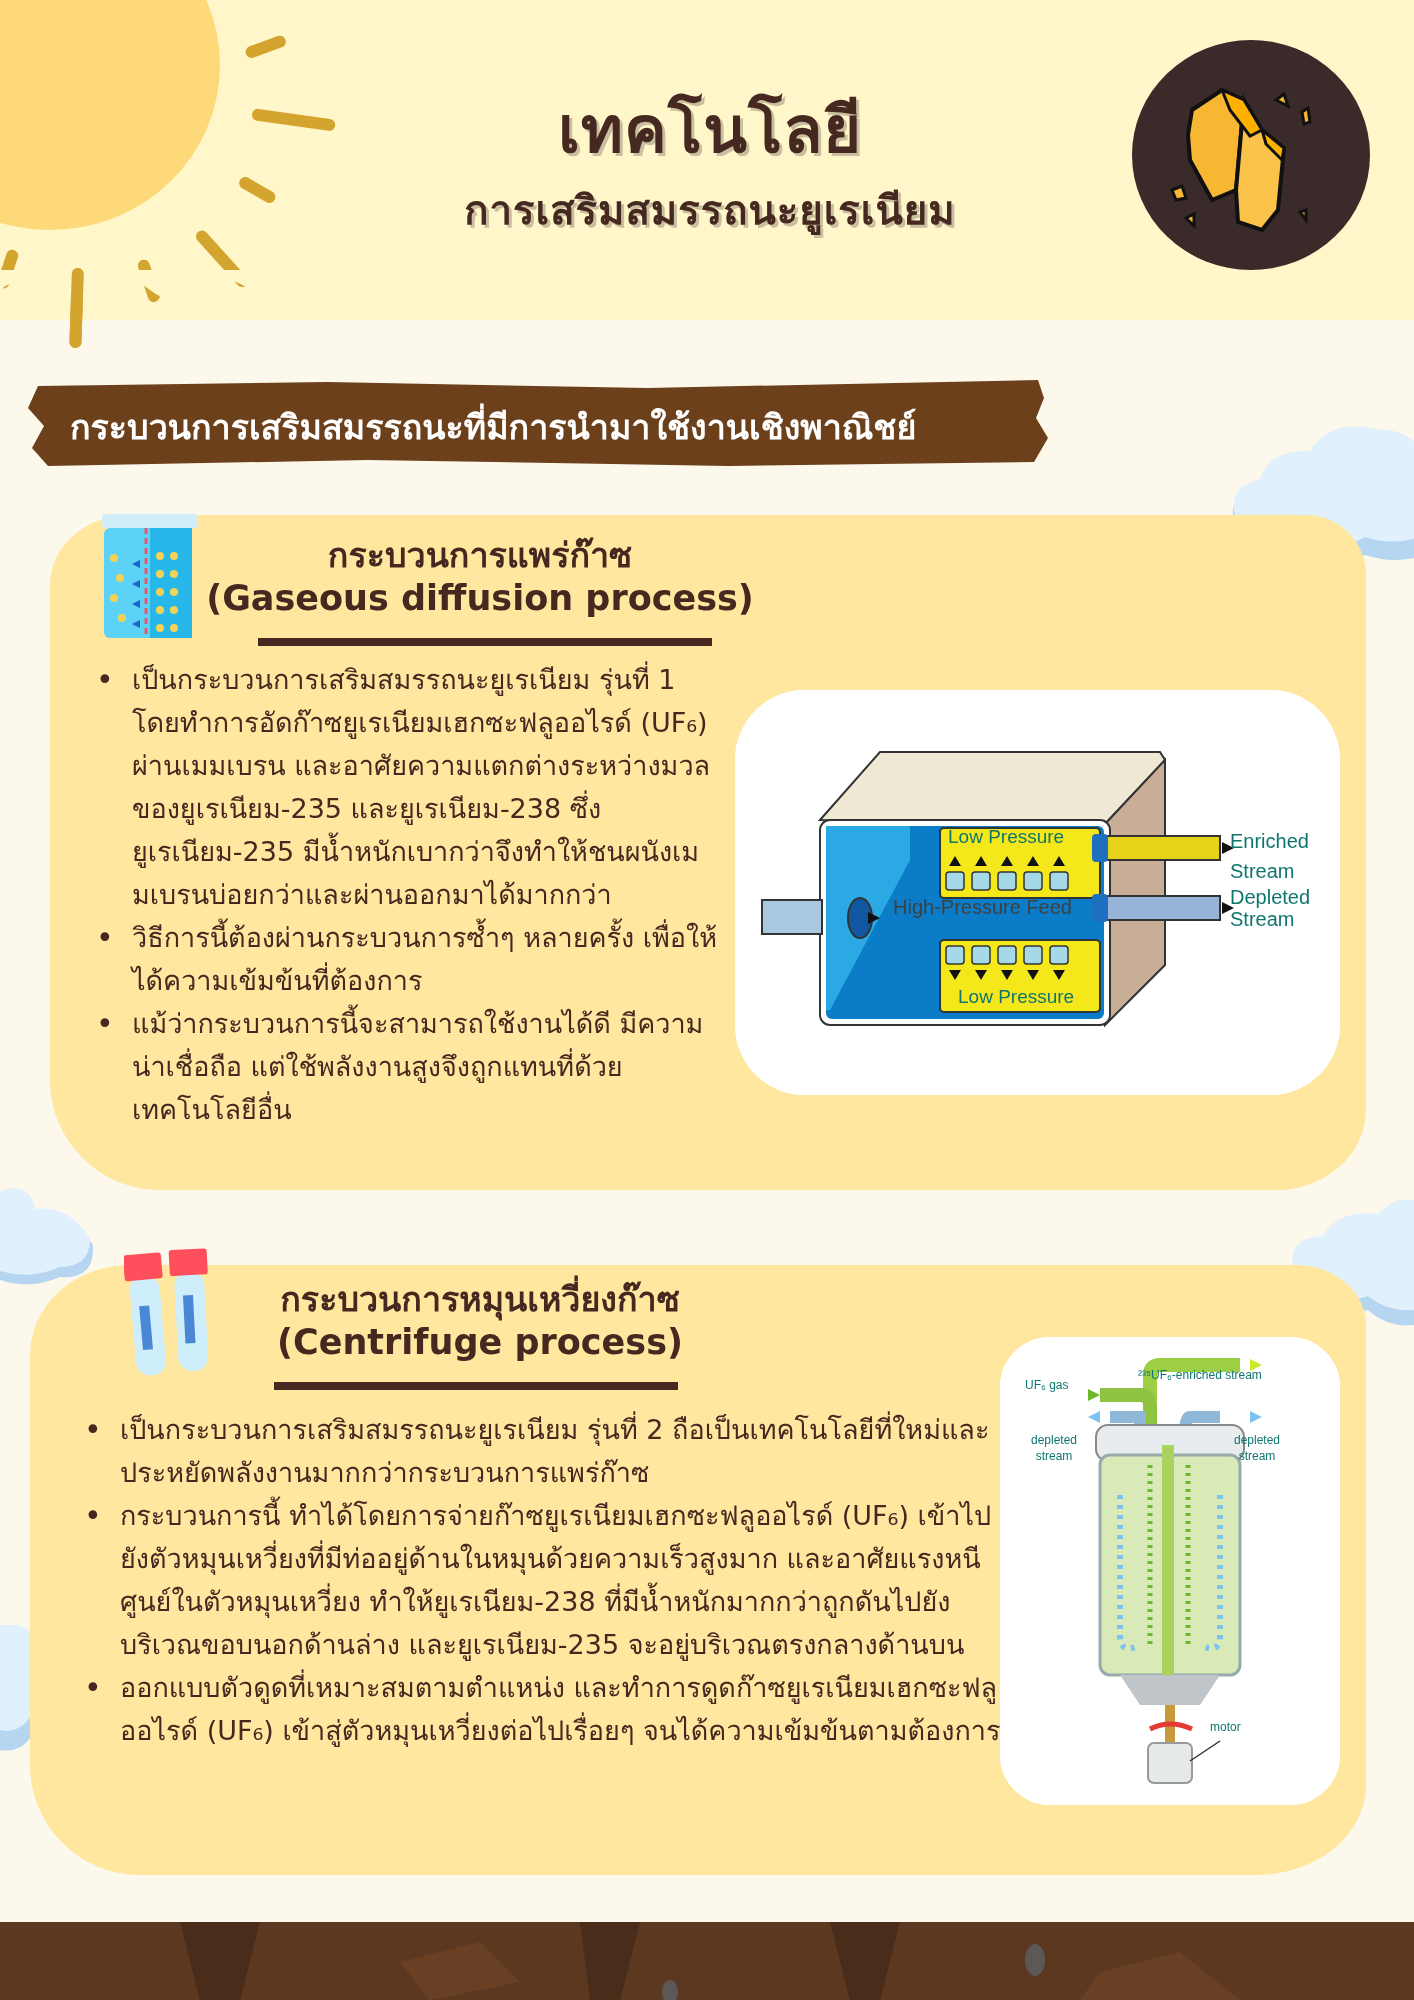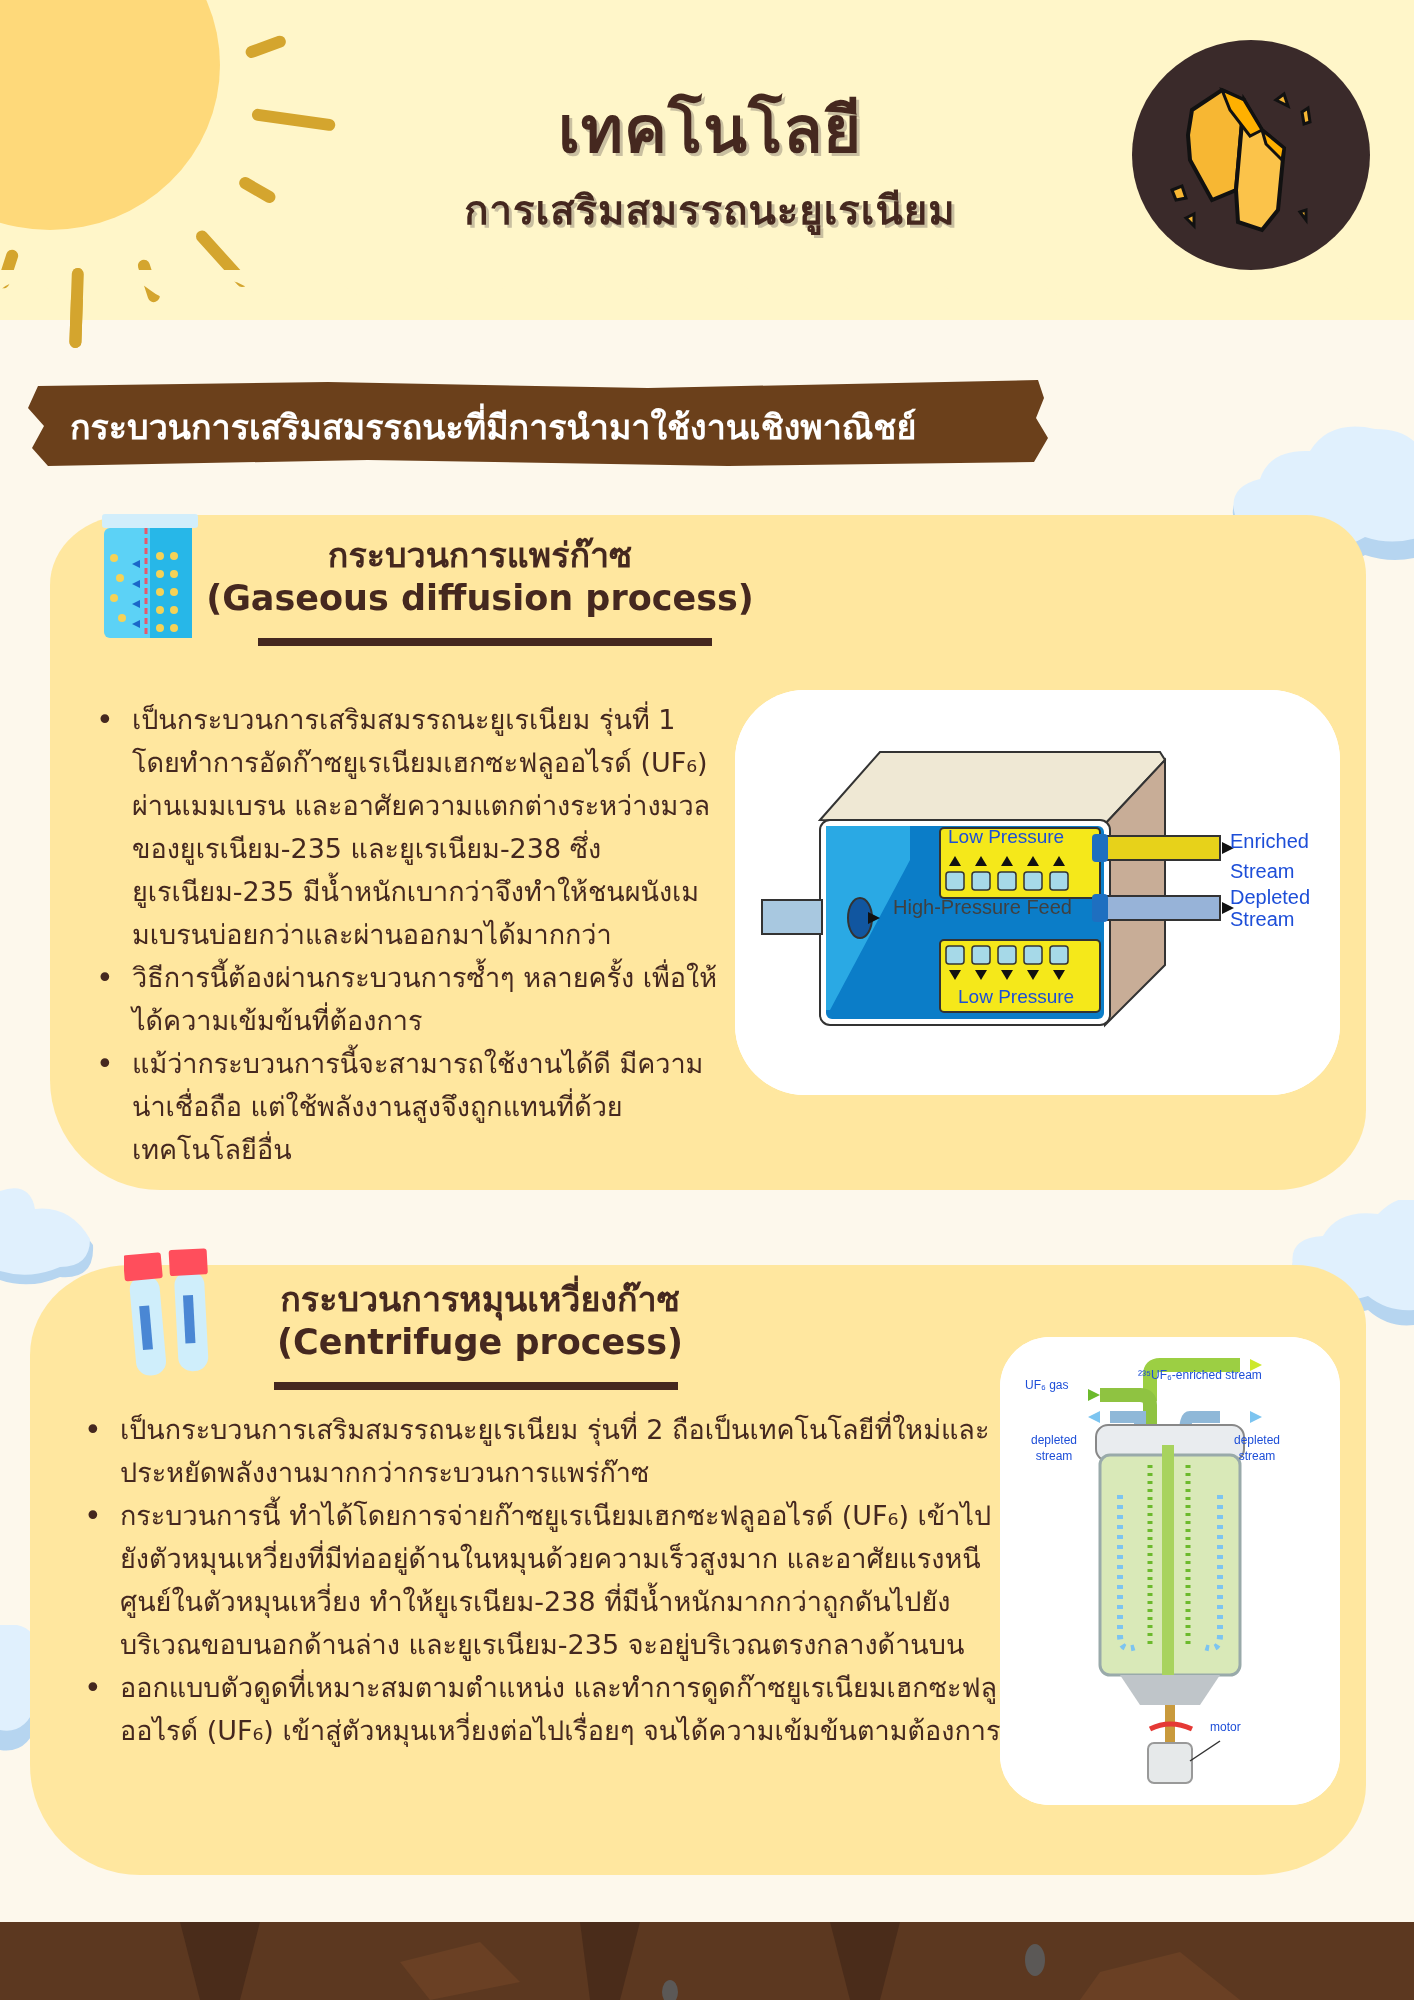--- a/index.html
+++ b/index.html
@@ -25,21 +25,21 @@
   .card2 { left: 30px; top: 1265px; width: 1336px; height: 610px; border-radius: 100px 70px 110px 110px / 90px 60px 90px 110px; }
 
   .sec-title { position: absolute; text-align: center; font-weight: bold; color: #45281f; }
   .sec-rule { position: absolute; height: 8px; background: #45281f; }
 
   .bullets { position: absolute; list-style: none; font-size: 27px; line-height: 43px; color: #45281f; }
   .bullets li { position: relative; padding-left: 36px; }
   .bullets li::before { content: "•"; position: absolute; left: 0; top: 0; font-size: 30px; }
 
   .frame { position: absolute; background: #ffffff; border-radius: 60px; box-shadow: 0 0 0 10px #fff inset; }
-  .diagram-text { position: absolute; font-family: "Liberation Sans", sans-serif; color: #1d4ed8; }
+  .diagram-text { position: absolute; font-family: "Liberation Sans", sans-serif; color: #0f766e; }
 
   .cloud { position: absolute; }
   .footer { position: absolute; left: 0; top: 1922px; width: 1414px; height: 78px; background: #5c3820; overflow: hidden; }
 </style>
 </head>
 <body>
 
 <div class="header">
   <div class="sun"></div>
   <div class="ray" style="left:246px;top:48px;width:42px;transform:rotate(-20deg);"></div>
@@ -123,21 +123,21 @@
       <polygon points="32,72 40,68 40,76"></polygon>
       <polygon points="32,92 40,88 40,96"></polygon>
       <polygon points="32,112 40,108 40,116"></polygon>
     </g>
 </svg>
 
 <div class="sec-title" style="left:200px;top:528px;width:560px;font-size:34px;">กระบวนการแพร่ก๊าซ</div>
 <div class="sec-title" style="left:200px;top:578px;width:560px;font-size:35px;">(Gaseous diffusion process)</div>
 <div class="sec-rule" style="left:258px;top:638px;width:454px;"></div>
 
-<ul class="bullets" style="left:96px;top:658px;width:630px;margin-top:40px;">
+<ul class="bullets" style="left:96px;top:658px;width:630px;">
   <li>เป็นกระบวนการเสริมสมรรถนะยูเรเนียม รุ่นที่ 1 โดยทำการอัดก๊าซยูเรเนียมเฮกซะฟลูออไรด์ (UF₆) ผ่านเมมเบรน และอาศัยความแตกต่างระหว่างมวลของยูเรเนียม-235 และยูเรเนียม-238 ซึ่งยูเรเนียม-235 มีน้ำหนักเบากว่าจึงทำให้ชนผนังเมมเบรนบ่อยกว่าและผ่านออกมาได้มากกว่า</li>
   <li>วิธีการนี้ต้องผ่านกระบวนการซ้ำๆ หลายครั้ง เพื่อให้ได้ความเข้มข้นที่ต้องการ</li>
   <li>แม้ว่ากระบวนการนี้จะสามารถใช้งานได้ดี มีความน่าเชื่อถือ แต่ใช้พลังงานสูงจึงถูกแทนที่ด้วยเทคโนโลยีอื่น</li>
 </ul>
 
 <div class="frame" style="left:735px;top:690px;width:605px;height:405px;border-radius:70px;"></div>
 <svg style="position:absolute;left:760px;top:740px;" width="580" height="300" viewBox="0 0 580 300">
   <polygon points="60,80 120,12 400,12 405,20 345,84" fill="#efe8d4" stroke="#333" stroke-width="2"></polygon>
   <polygon points="345,84 405,20 405,225 345,285" fill="#c8ad97" stroke="#333" stroke-width="2"></polygon>
   <rect x="60" y="80" width="290" height="205" rx="10" fill="#fff" stroke="#333" stroke-width="2"></rect>

